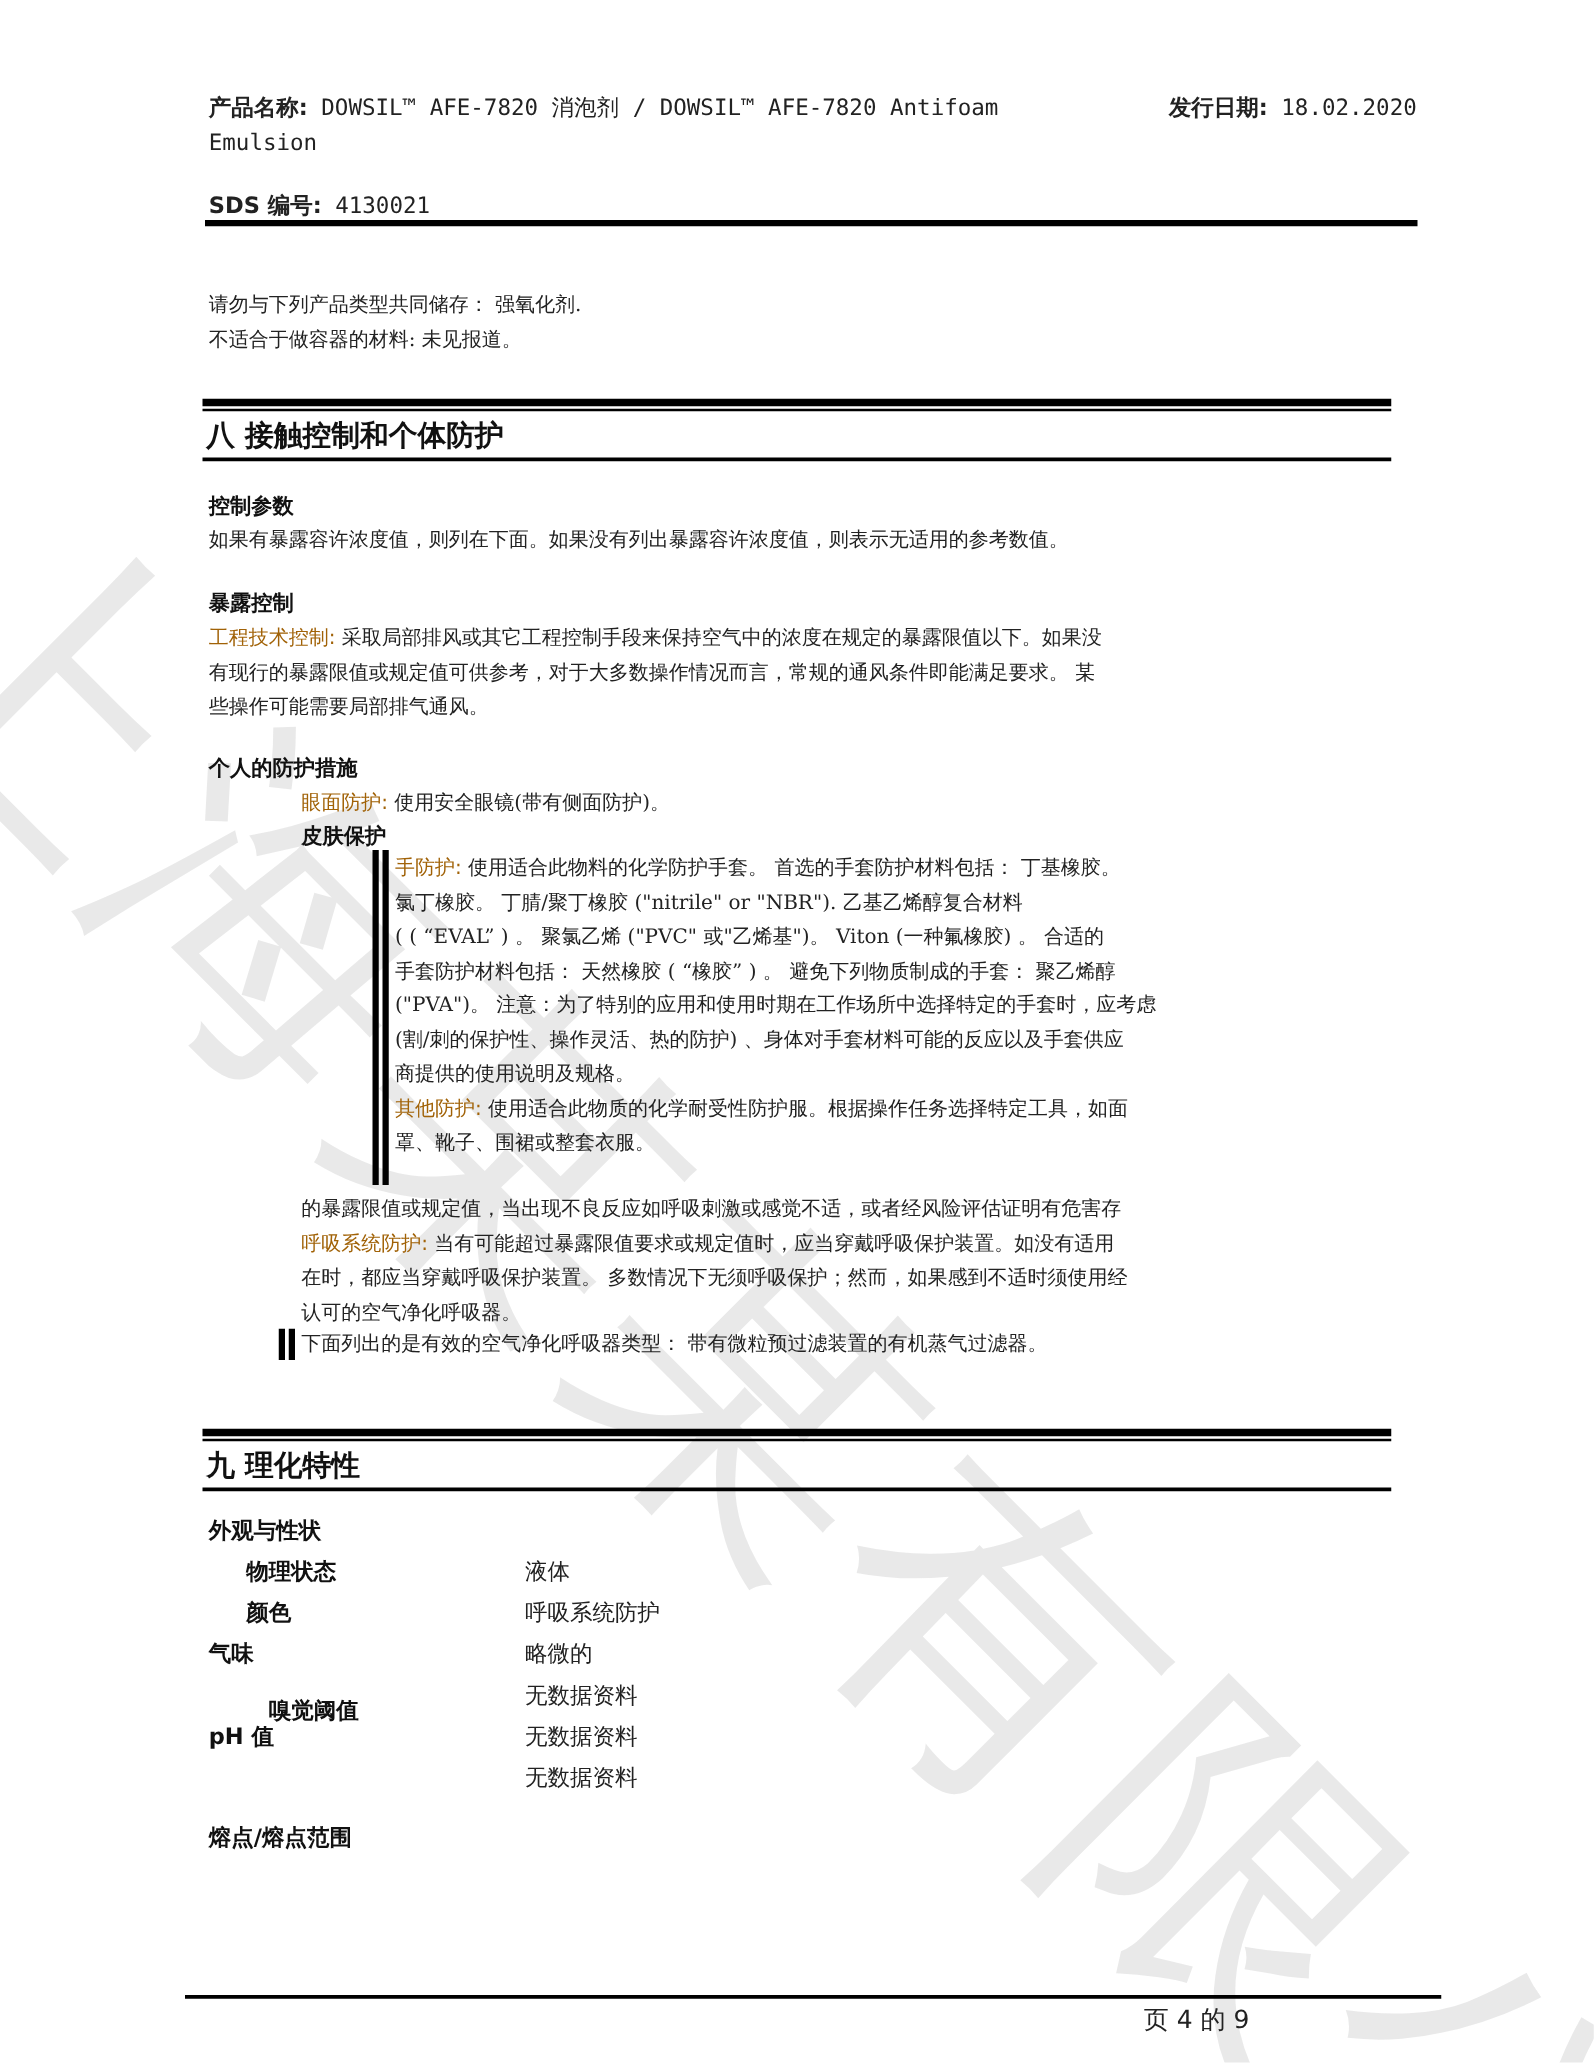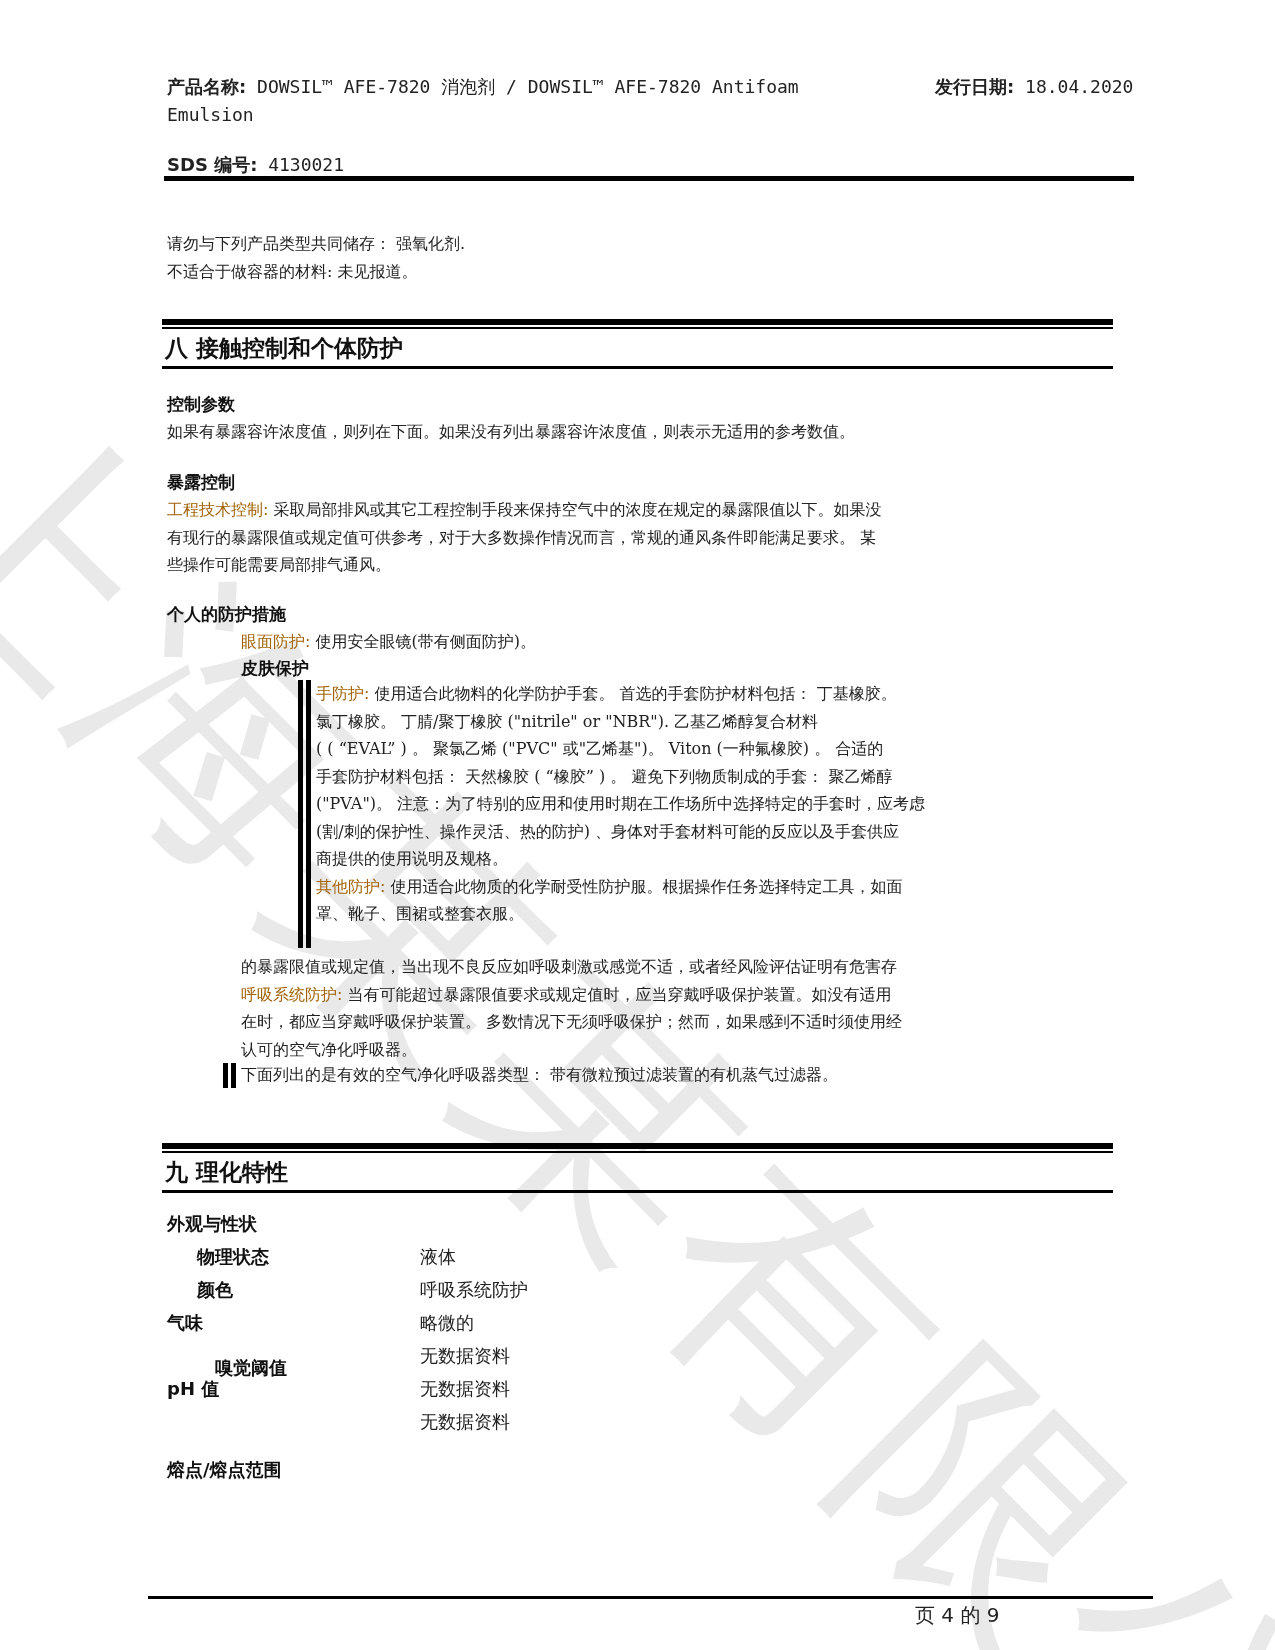--- a/index.html
+++ b/index.html
@@ -28,21 +28,21 @@
 
 <div class="watermark">
   <div class="wm-text">上海某某有限公司</div>
 </div>
 
 <div class="abs hdr" style="left:167px; top:73px;">
   <b>产品名称:</b><span class="mono"> DOWSIL™ AFE-7820 消泡剂 / DOWSIL™ AFE-7820 Antifoam</span>
 </div>
 <div class="abs hdr mono" style="left:167px; top:101px;">Emulsion</div>
 <div class="abs hdr" style="left:935px; top:73px;">
-  <b>发行日期:</b><span class="mono"> 18.04.2020</span>
+  <b>发行日期:</b><span class="mono"> 18.02.2020</span>
 </div>
 <div class="abs hdr" style="left:167px; top:151px;">
   <b>SDS 编号:</b><span class="mono"> 4130021</span>
 </div>
 <div class="rule-thick" style="left:164px; top:176px; width:970px; height:5px;"></div>
 
 <div class="abs body-text" style="left:167px; top:230px;">请勿与下列产品类型共同储存：   强氧化剂.</div>
 <div class="abs body-text" style="left:167px; top:258px;">不适合于做容器的材料: 未见报道。</div>
 
 <div class="rule-thick" style="left:162px; top:319px; width:951px; height:6px;"></div>

